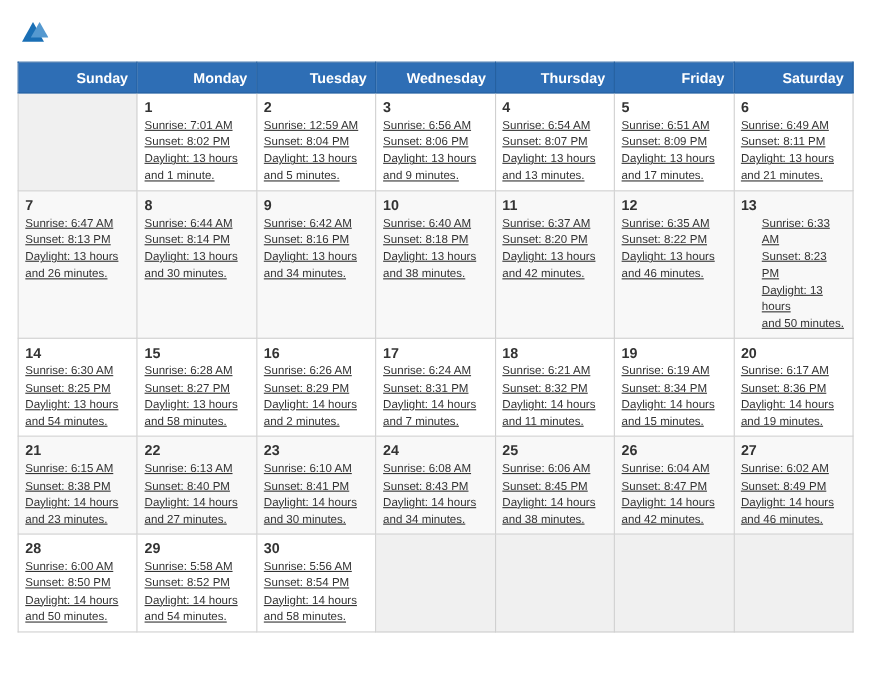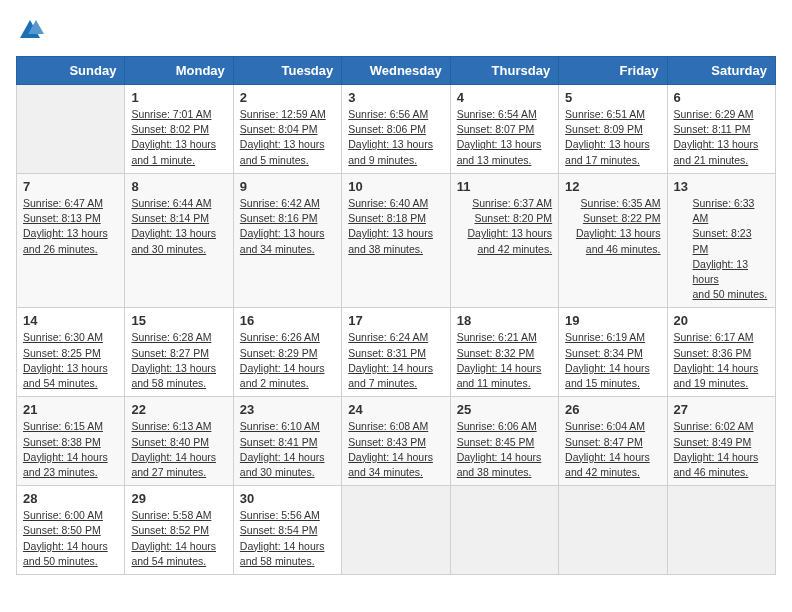--- a/index.html
+++ b/index.html
@@ -155,21 +155,21 @@
         </td>
         <td>
           <span class="day-number">5</span>
           <div class="day-info" style="white-space: pre-line;">Sunrise: 6:51 AM
 Sunset: 8:09 PM
 Daylight: 13 hours
 and 17 minutes.</div>
         </td>
         <td>
           <span class="day-number">6</span>
-          <div class="day-info" style="white-space: pre-line;">Sunrise: 6:29 AM
+          <div class="day-info" style="white-space: pre-line;">Sunrise: 6:49 AM
 Sunset: 8:11 PM
 Daylight: 13 hours
 and 21 minutes.</div>
         </td>
       </tr>
       <tr>
         <td>
           <span class="day-number">7</span>
           <div class="day-info" style="white-space: pre-line;">Sunrise: 6:47 AM
 Sunset: 8:13 PM
@@ -192,28 +192,28 @@
         </td>
         <td>
           <span class="day-number">10</span>
           <div class="day-info" style="white-space: pre-line;">Sunrise: 6:40 AM
 Sunset: 8:18 PM
 Daylight: 13 hours
 and 38 minutes.</div>
         </td>
         <td>
           <span class="day-number">11</span>
-          <div class="day-info" style="white-space: pre-line; text-align: right;">Sunrise: 6:37 AM
+          <div class="day-info" style="white-space: pre-line;">Sunrise: 6:37 AM
 Sunset: 8:20 PM
 Daylight: 13 hours
 and 42 minutes.</div>
         </td>
         <td>
           <span class="day-number">12</span>
-          <div class="day-info" style="white-space: pre-line; text-align: right;">Sunrise: 6:35 AM
+          <div class="day-info" style="white-space: pre-line;">Sunrise: 6:35 AM
 Sunset: 8:22 PM
 Daylight: 13 hours
 and 46 minutes.</div>
         </td>
         <td>
           <span class="day-number">13</span>
           <div class="day-info" style="white-space: pre-line; margin-left: 19px;">Sunrise: 6:33 AM
 Sunset: 8:23 PM
 Daylight: 13 hours
 and 50 minutes.</div>

